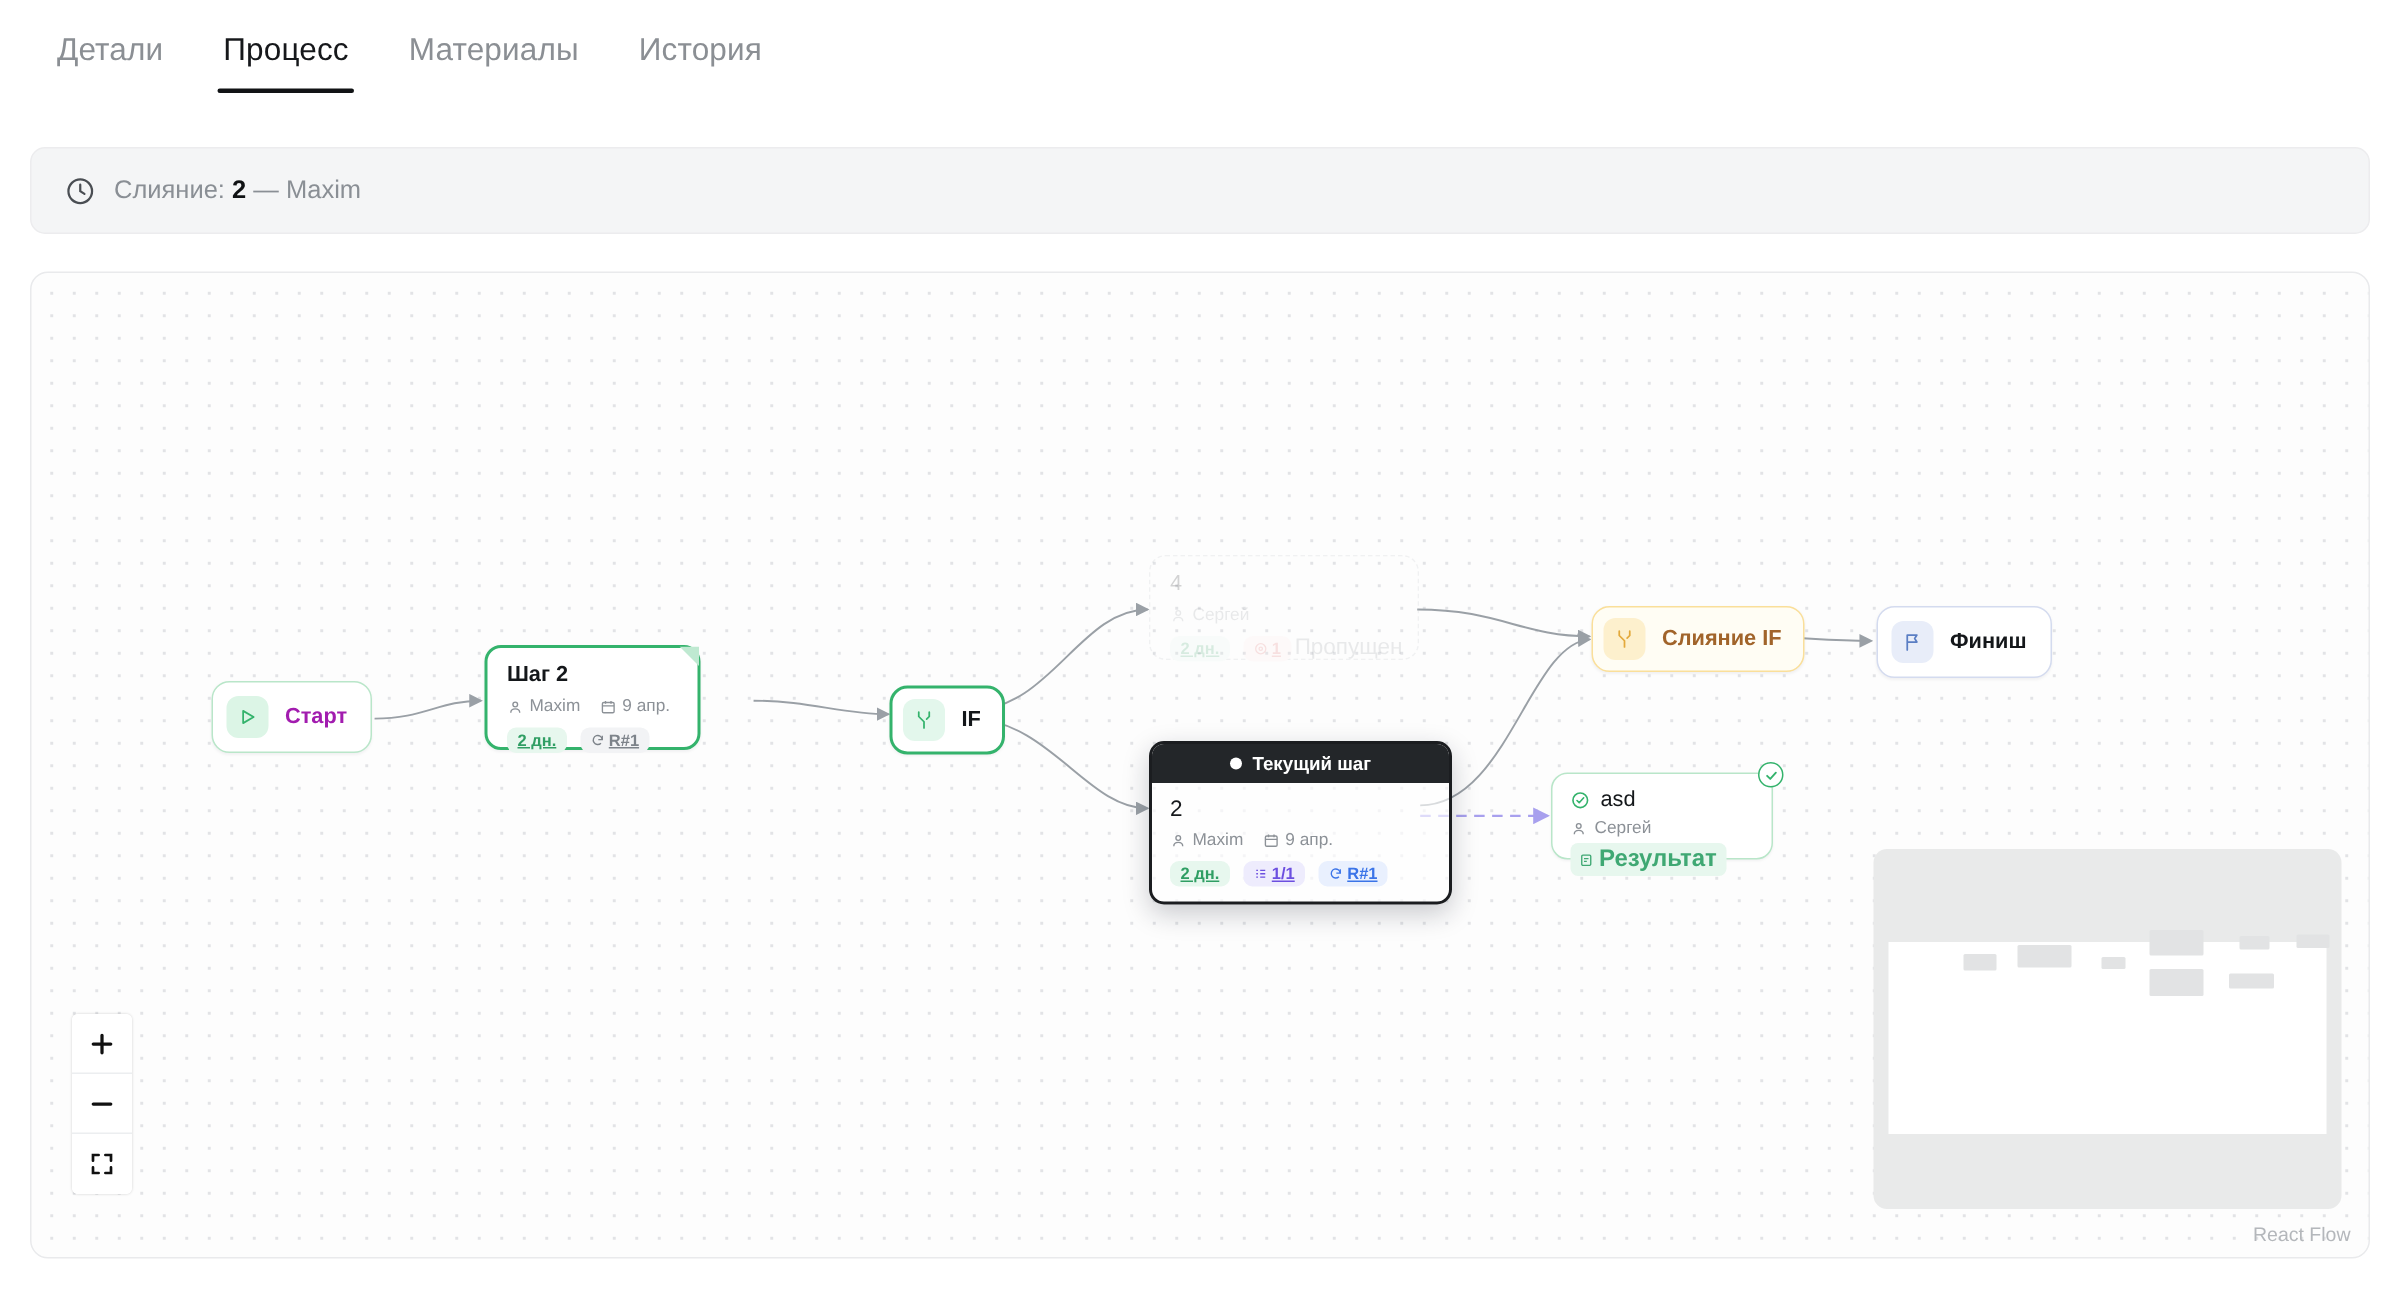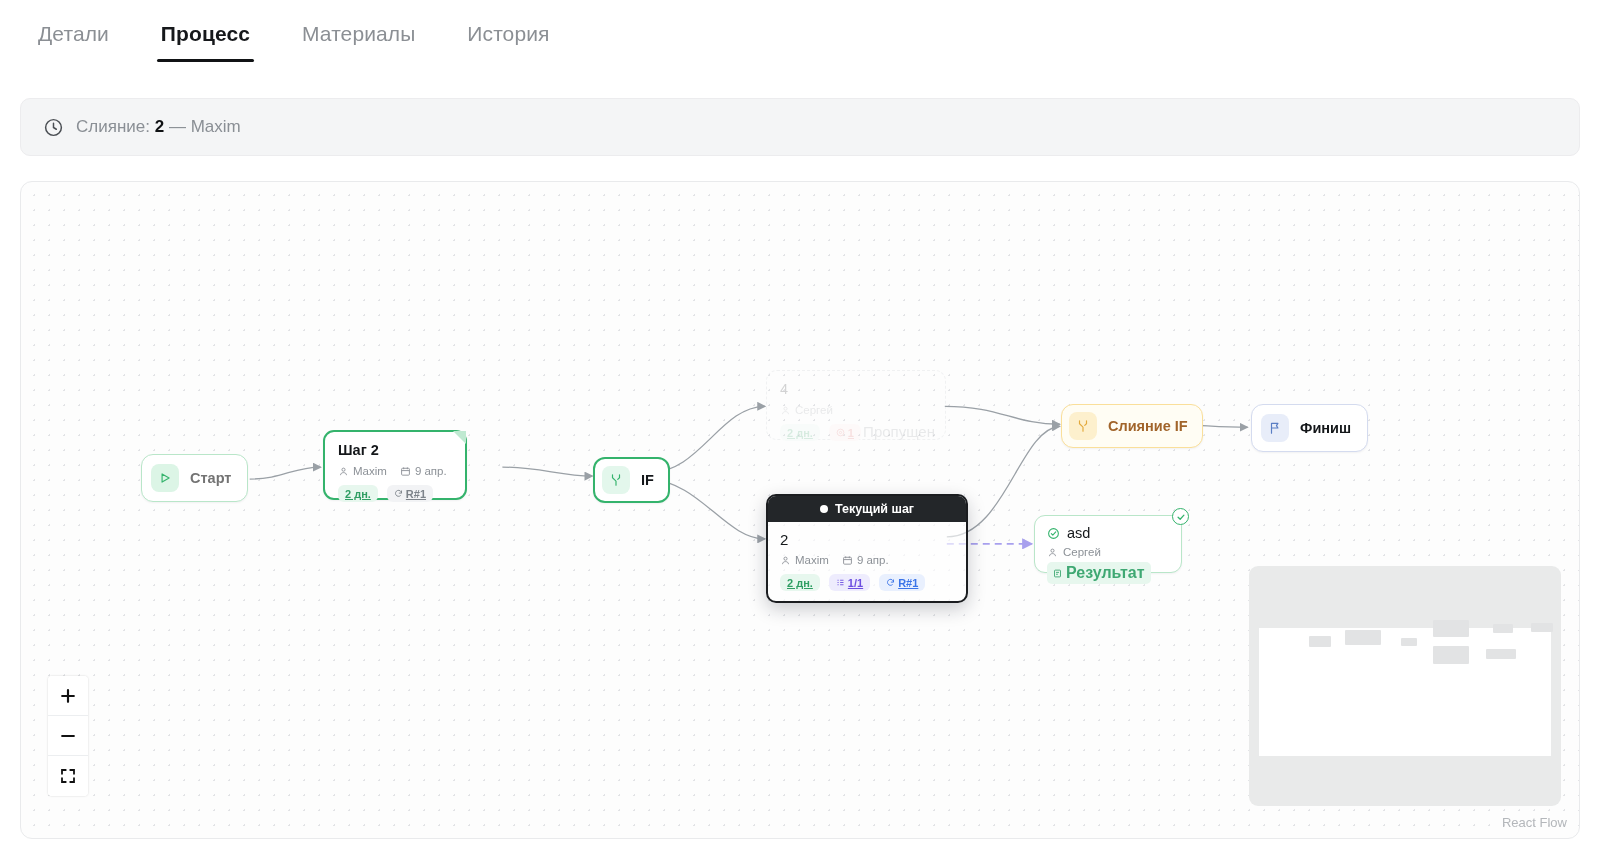--- a/index.html
+++ b/index.html
@@ -8,35 +8,35 @@
     width: 1600px; height: 859px;
     background: #ffffff;
     font-family: "Liberation Sans", sans-serif;
     overflow: hidden;
   }
 
   
   .tabs {
     display: flex;
     align-items: flex-end;
-    gap: 52px;
+    gap: 40px;
     padding: 14px 38px 0 38px;
     height: 62px;
   }
   .tab {
     position: relative;
     font-size: 21px;
     color: #8b8f94;
     padding-bottom: 16px;
     cursor: pointer;
     letter-spacing: .1px;
   }
   .tab.active {
     color: #16181b;
-    font-weight: 700;
+    font-weight: 400;
   }
   .tab.active::after {
     content: "";
     position: absolute;
     left: -4px; right: -4px; bottom: 0;
     height: 3px;
     background: #111315;
     border-radius: 2px;
   }
 
@@ -90,21 +90,21 @@
     font-size: 14.5px;
     font-weight: 700;
     box-shadow: 0 1px 2px rgba(16,24,40,.05);
   }
   .pill .ic {
     width: 28px; height: 28px;
     border-radius: 8px;
     display: flex; align-items: center; justify-content: center;
     flex: 0 0 auto;
   }
-  .pill-green  { border: 1.6px solid #b9e6c9; color: #737373; }
+  .pill-green  { border: 1.6px solid #b9e6c9; color: #a21caf; }
   .pill-green .ic  { background: #dcf5e6; }
   .pill-ifnode { border: 2px solid #34b36c; color: #14171a; text-align: right; }
   .pill-ifnode .ic { background: #e3f7ec; }
   .pill-amber  { border: 1.6px solid #fadf9a; background:#fffdf4; color: #a1642a; }
   .pill-amber .ic  { background: #fdf0cd; }
   .pill-blue   { border: 1.6px solid #d4dbef; color: #14171a; }
   .pill-blue .ic   { background: #e8edf9; }
 
   
   .card {

